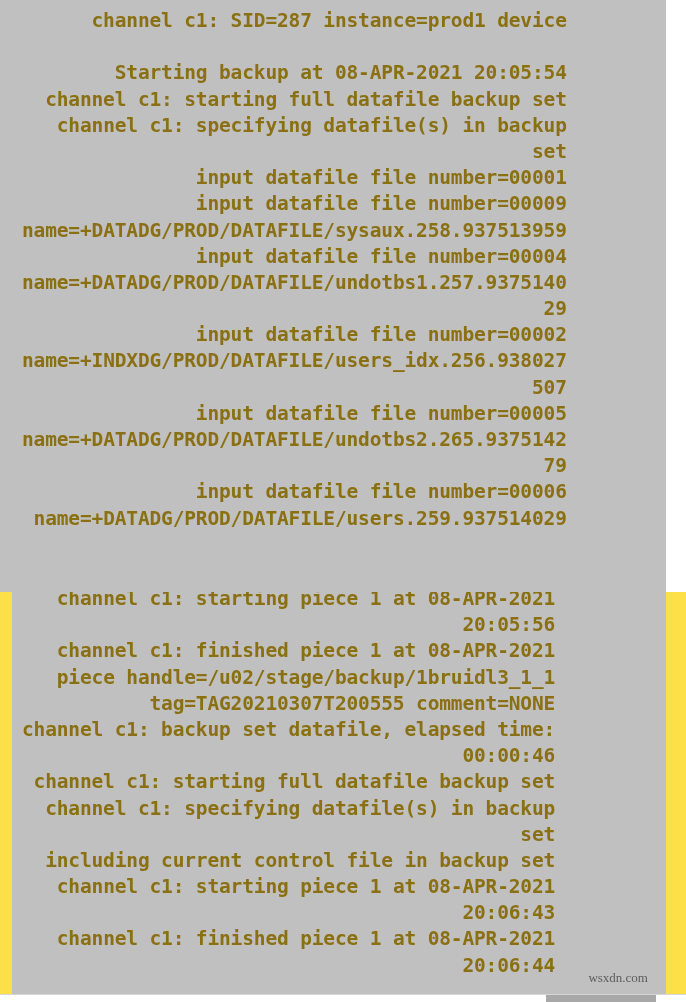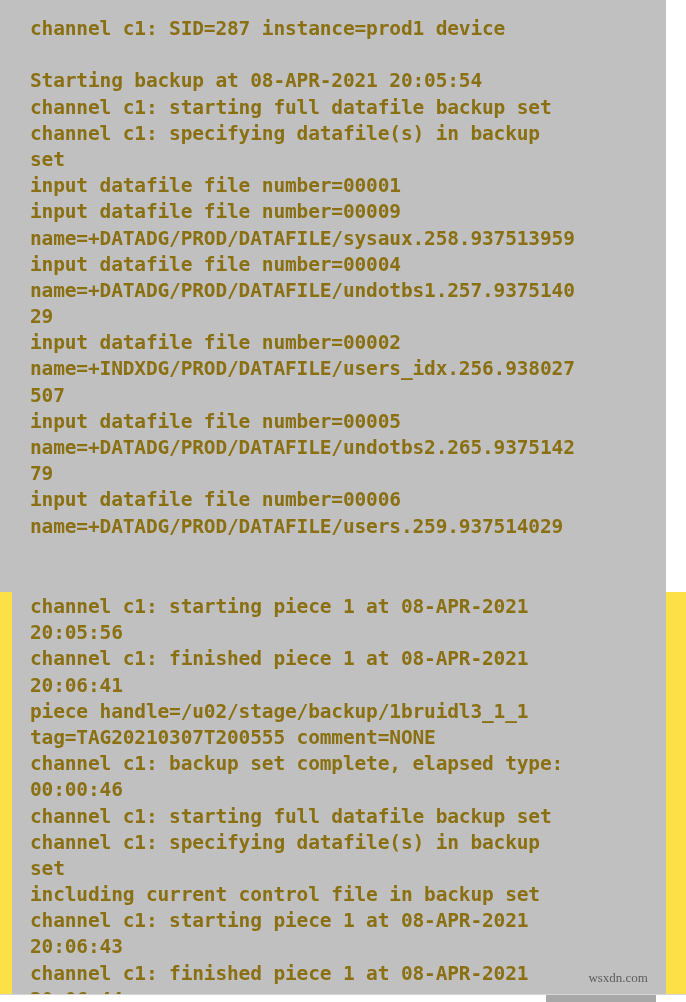--- a/index.html
+++ b/index.html
@@ -43,23 +43,24 @@
     width: 654px;
     height: 410px;
     background: #c0c0c0;
     overflow: hidden;
   }
 
   .log-lines {
     position: absolute;
     left: 0;
     top: 0;
-    margin: 16px;
+    margin: 8px;
     padding: 0;
     list-style: none;
+    text-align: right;
   }
 
   .log-line {
     font-family: "DejaVu Sans Mono", "Liberation Mono", monospace;
     font-size: 19.5px;
     font-weight: bold;
     line-height: 26.2px;
     height: 26.2px;
     color: #8a7012;
     white-space: pre;
@@ -140,24 +141,23 @@
       <li class="log-line">name=+DATADG/PROD/DATAFILE/users.259.937514029</li>
     </ul>
 </div>
 
 <div id="console-bottom">
   <div id="console-bottom-inner">
     <ul class="log-lines" id="bottom-lines">
         <li class="log-line">channel c1: starting piece 1 at 08-APR-2021</li>
         <li class="log-line">20:05:56</li>
         <li class="log-line">channel c1: finished piece 1 at 08-APR-2021</li>
-        <li class="log-line">20:06:41</li>
         <li class="log-line">piece handle=/u02/stage/backup/1bruidl3_1_1</li>
         <li class="log-line">tag=TAG20210307T200555 comment=NONE</li>
-        <li class="log-line">channel c1: backup set complete, elapsed type:</li>
+        <li class="log-line">channel c1: backup set datafile, elapsed time:</li>
         <li class="log-line">00:00:46</li>
         <li class="log-line">channel c1: starting full datafile backup set</li>
         <li class="log-line">channel c1: specifying datafile(s) in backup</li>
         <li class="log-line">set</li>
         <li class="log-line">including current control file in backup set</li>
         <li class="log-line">channel c1: starting piece 1 at 08-APR-2021</li>
         <li class="log-line">20:06:43</li>
         <li class="log-line">channel c1: finished piece 1 at 08-APR-2021</li>
         <li class="log-line">20:06:44</li>
       </ul>

